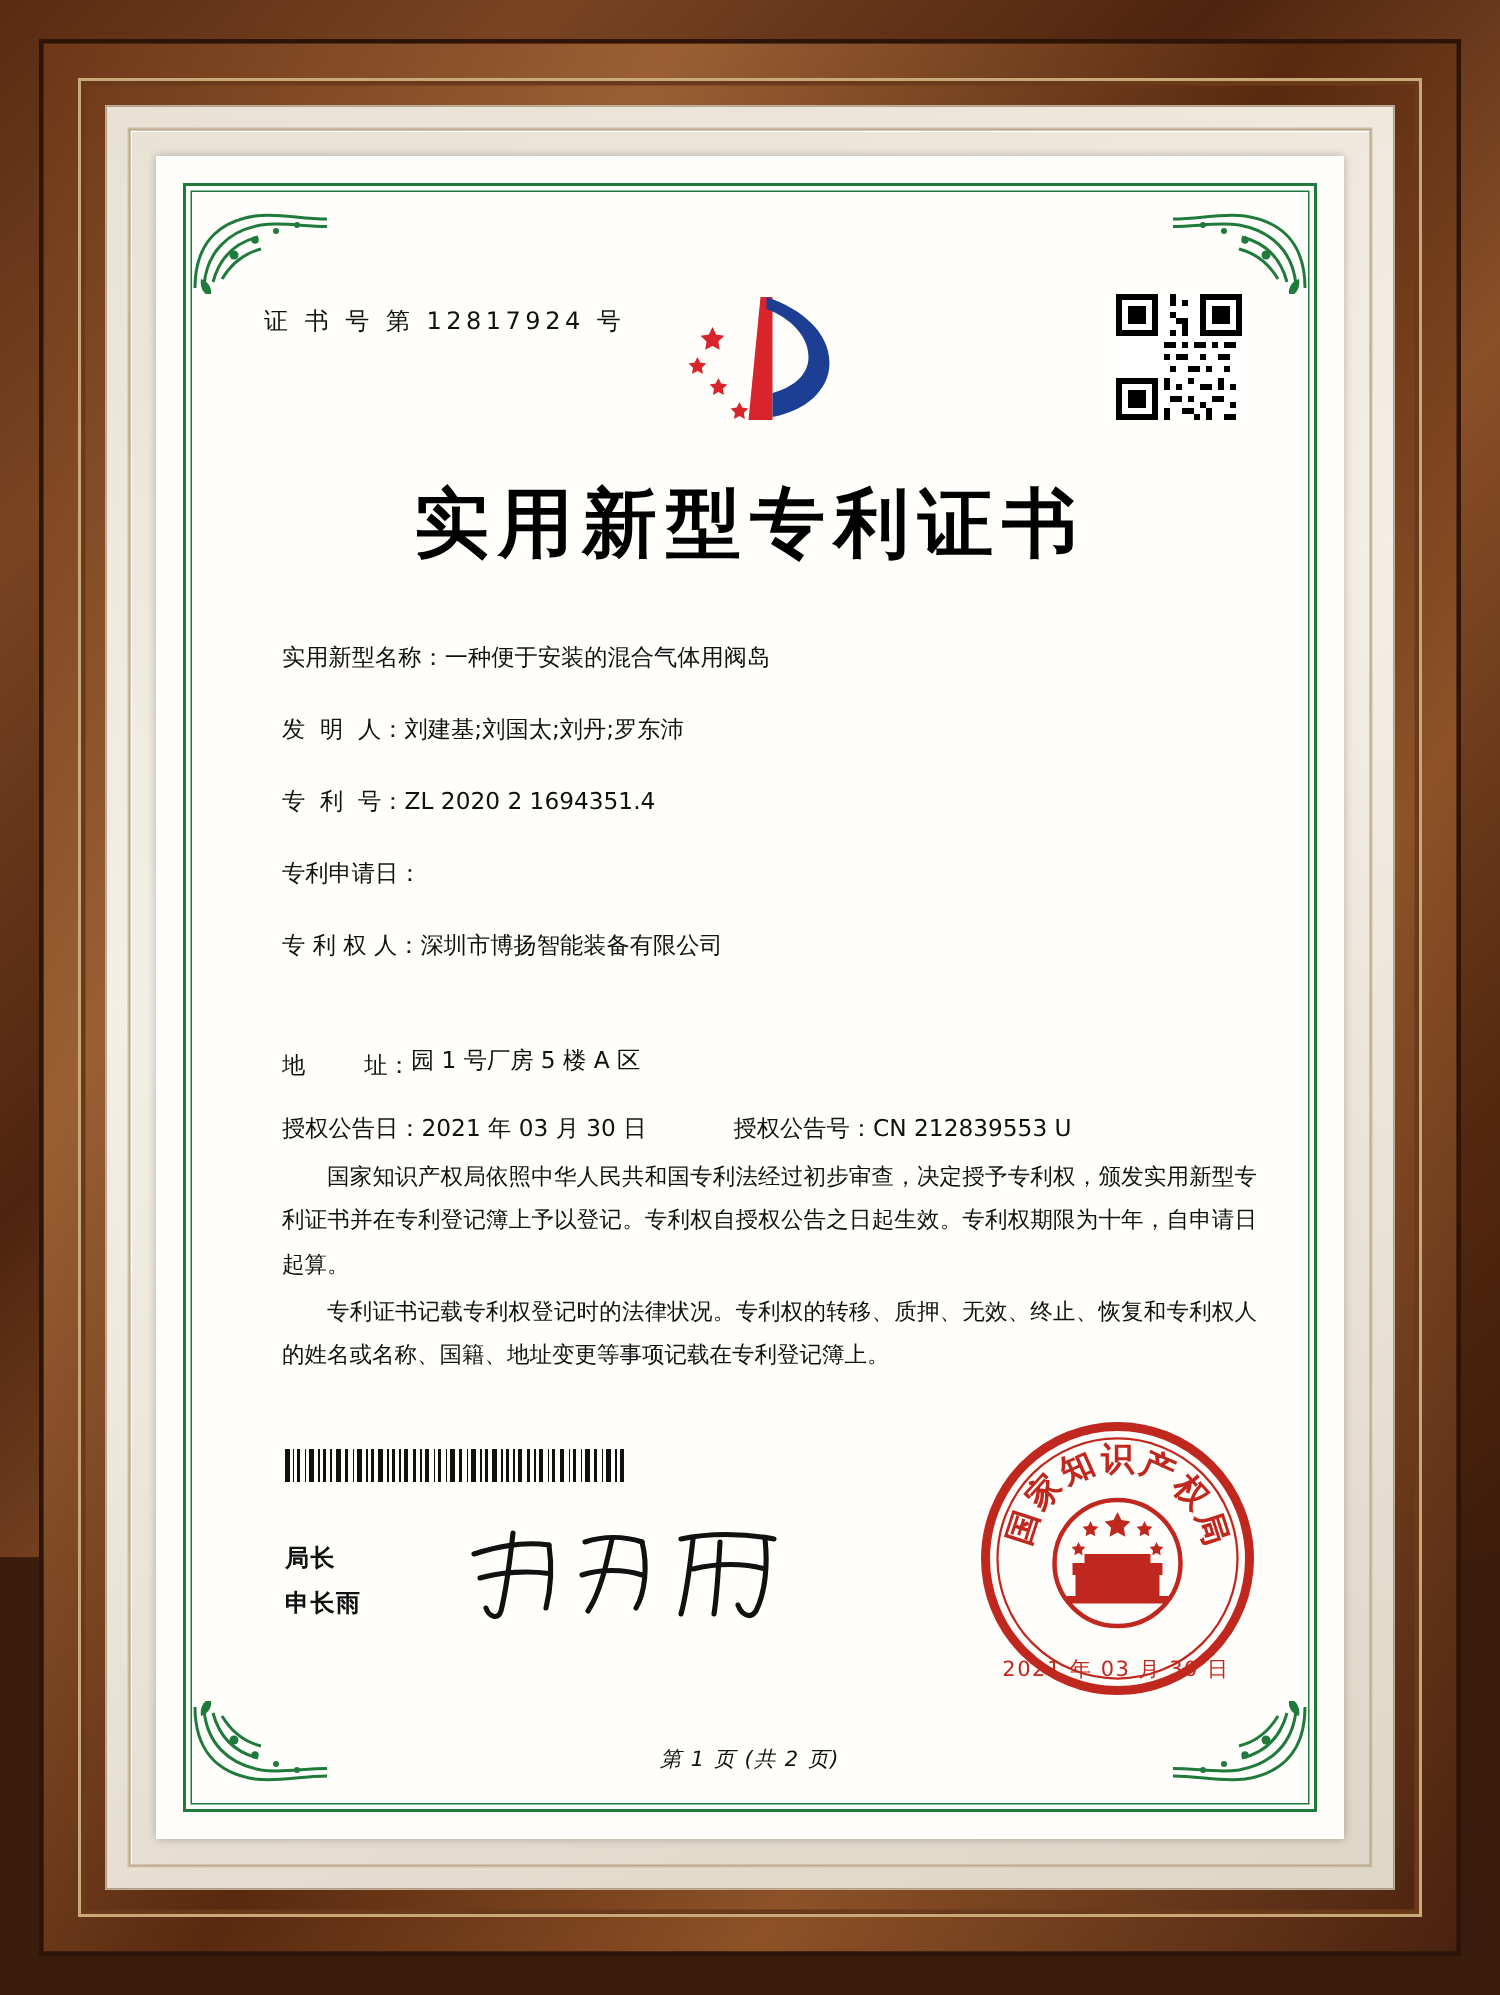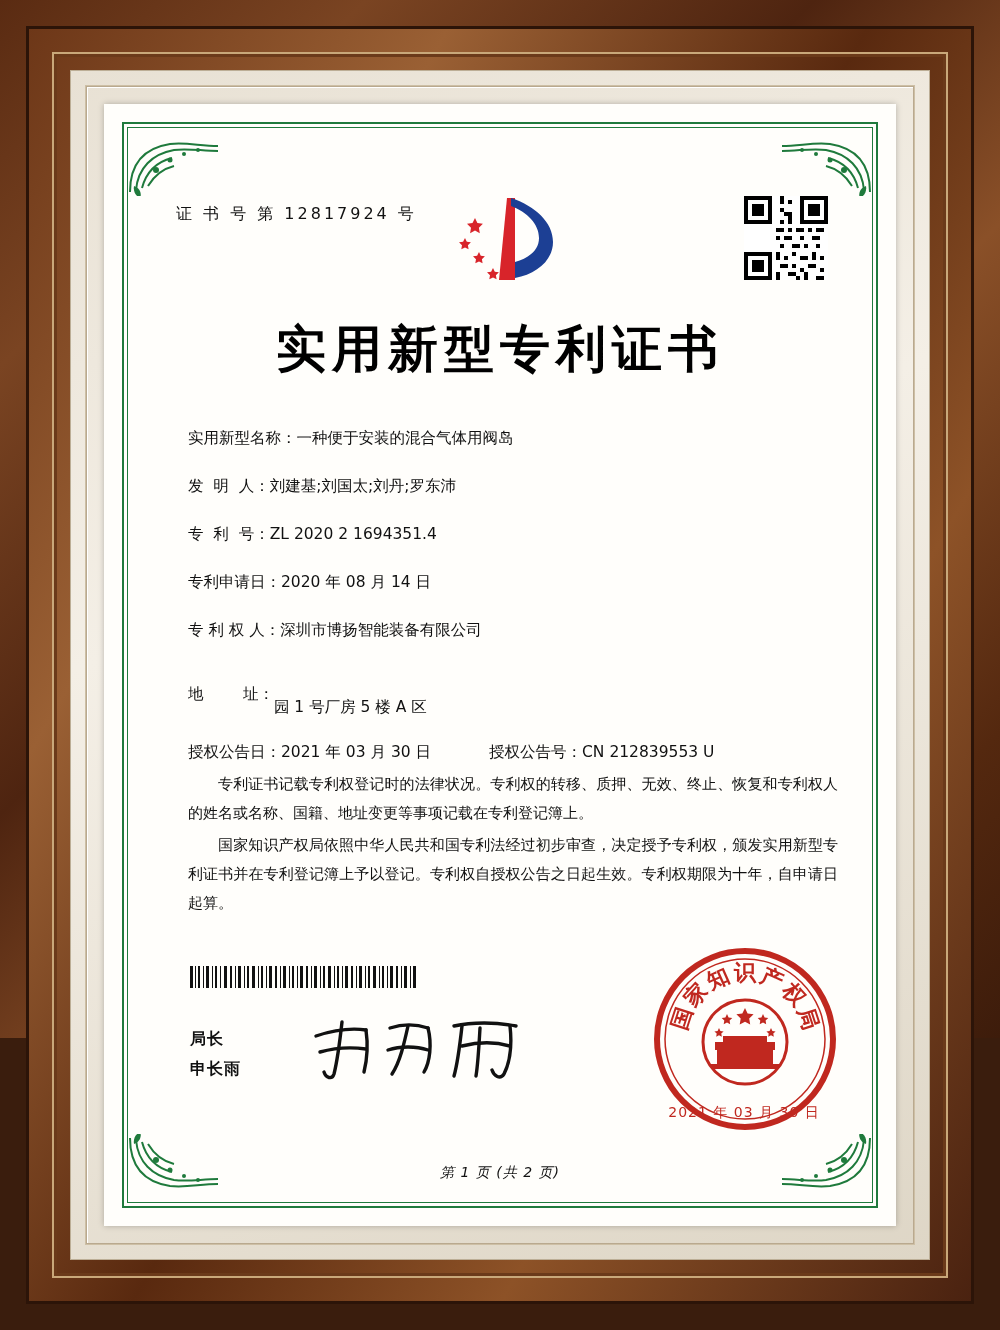--- a/index.html
+++ b/index.html
@@ -81,21 +81,21 @@
   .title{
     position:absolute;left:0;right:0;top:212px;text-align:center;
     font-size:50px;font-weight:bold;letter-spacing:6px;color:#000;
     font-family:"DejaVu Sans","Liberation Sans",sans-serif;
   }
   .fields{
     position:absolute;left:84px;right:60px;top:322px;
     font-size:15.5px;color:#111;line-height:1.55;
     font-family:"DejaVu Sans","Liberation Sans",sans-serif;
   }
-  .row{display:flex;margin-bottom:24px;align-items:center;}
+  .row{display:flex;margin-bottom:24px;align-items:flex-end;}
   .row .lab{white-space:pre;flex:0 0 auto;}
   .row .val{flex:1 1 auto;}
   .row.addr{margin-bottom:18px;}
   .addr .val{line-height:1.8;}
   .row.pub{margin-bottom:20px;}
   .pub .second{margin-left:58px;white-space:pre;}
 
   .para{
     position:absolute;left:84px;right:58px;top:666px;
     font-size:15px;line-height:1.95;color:#111;text-align:justify;
@@ -293,21 +293,20 @@
         <div class="row">
           <span class="lab">发  明  人：</span>
           <span class="val">刘建基;刘国太;刘丹;罗东沛</span>
         </div>
         <div class="row">
           <span class="lab">专  利  号：</span>
           <span class="val">ZL 2020 2 1694351.4</span>
         </div>
         <div class="row">
           <span class="lab">专利申请日：</span>
-          <span class="val">2020 年 08 月 14 日</span>
         </div>
         <div class="row">
           <span class="lab">专 利 权 人：</span>
           <span class="val">深圳市博扬智能装备有限公司</span>
         </div>
         <div class="row addr">
           <span class="lab">地        址：</span>
           <span class="val">
             <br>
             <span>园 1 号厂房 5 楼 A 区</span>
@@ -315,22 +314,22 @@
         </div>
         <div class="row pub">
           <span class="lab">授权公告日：</span>
           <span>2021 年 03 月 30 日</span>
           <span class="second">授权公告号：</span>
           <span>CN 212839553 U</span>
         </div>
       </div>
 
       <div class="para">
+        <p>国家知识产权局依照中华人民共和国专利法经过初步审查，决定授予专利权，颁发实用新型专利证书并在专利登记簿上予以登记。专利权自授权公告之日起生效。专利权期限为十年，自申请日起算。</p>
         <p>专利证书记载专利权登记时的法律状况。专利权的转移、质押、无效、终止、恢复和专利权人的姓名或名称、国籍、地址变更等事项记载在专利登记簿上。</p>
-        <p>国家知识产权局依照中华人民共和国专利法经过初步审查，决定授予专利权，颁发实用新型专利证书并在专利登记簿上予以登记。专利权自授权公告之日起生效。专利权期限为十年，自申请日起算。</p>
       </div>
 
       <div class="barcode">
         <svg width="230" height="22" viewBox="0 0 230 22" shape-rendering="crispEdges">
           <g fill="#111">
             <rect x="0" y="0" width="3" height="22"></rect>
               <rect x="5" y="0" width="1" height="22"></rect>
             <rect x="8" y="0" width="2" height="22"></rect>
               <rect x="13" y="0" width="1" height="22"></rect>
             <rect x="16" y="0" width="3" height="22"></rect>

